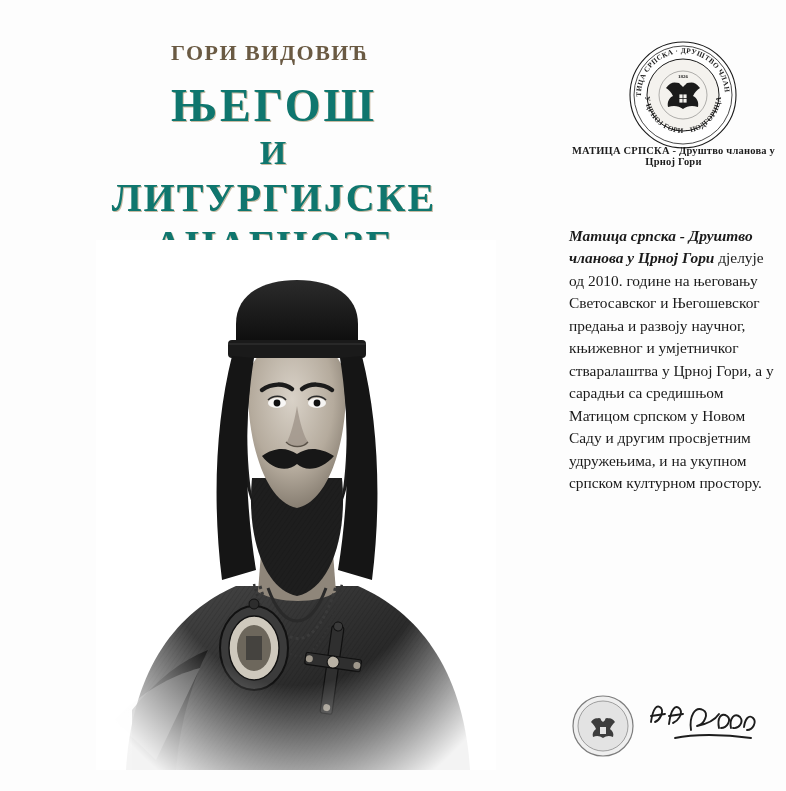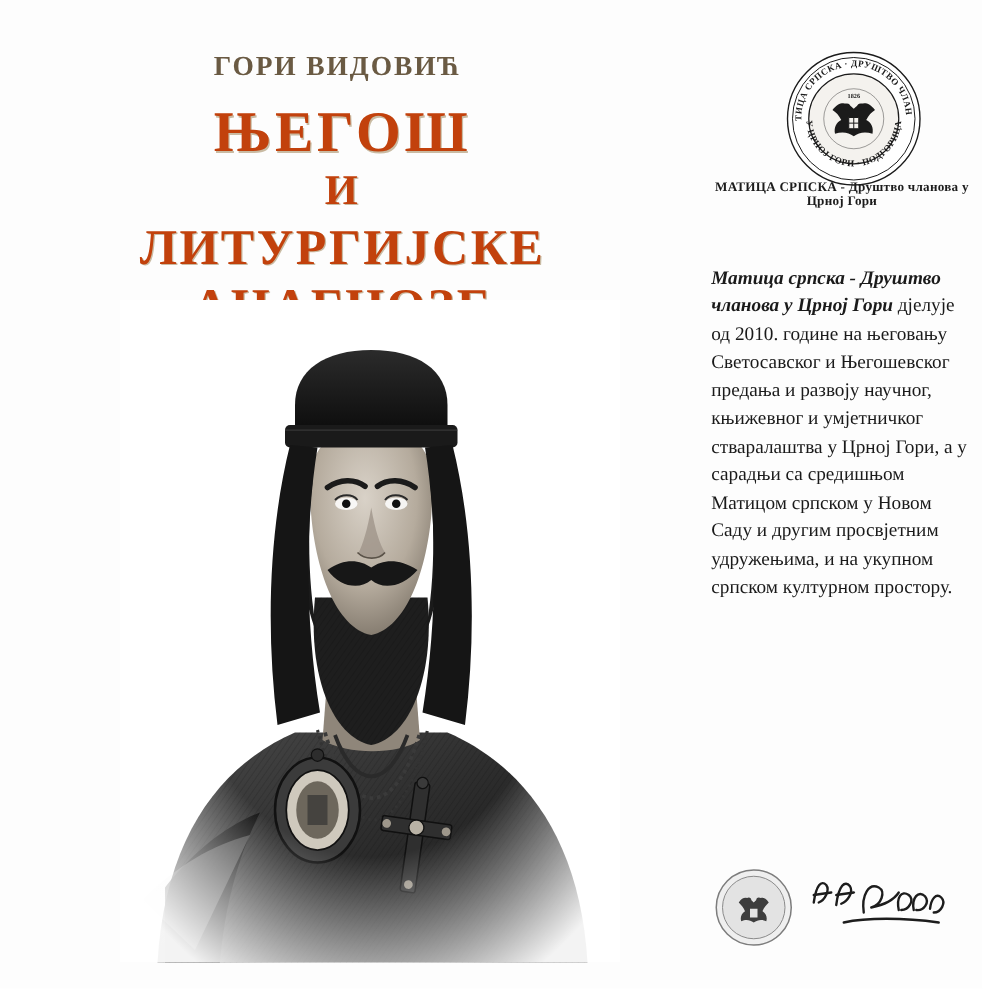--- a/index.html
+++ b/index.html
@@ -36,21 +36,21 @@
     color: #6a5a43;
   }
 
   
   .title-block {
     position: absolute;
     left: 0;
     top: 80px;
     width: 548px;
     text-align: center;
-    color: #c2410c;
+    color: #0f766e;
     font-family: "Liberation Serif", serif;
     font-weight: bold;
   }
   .title-line1 {
     font-size: 46px;
     letter-spacing: 3px;
     line-height: 1.12;
     text-shadow: 1px 1px 0 #c9bba3;
   }
   .title-line2 {
@@ -86,21 +86,21 @@
     font-weight: bold;
     font-size: 10.5px;
     letter-spacing: 0.2px;
     color: #1c1c1c;
   }
 
   
   .side-text {
     position: absolute;
     left: 569px;
-    top: 212px;
+    top: 225px;
     width: 208px;
     font-family: "Liberation Serif", serif;
     font-size: 15.4px;
     line-height: 1.46;
     color: #1a1a1a;
     text-align: left;
   }
   .side-text .lead {
     font-weight: bold;
     font-style: italic;

